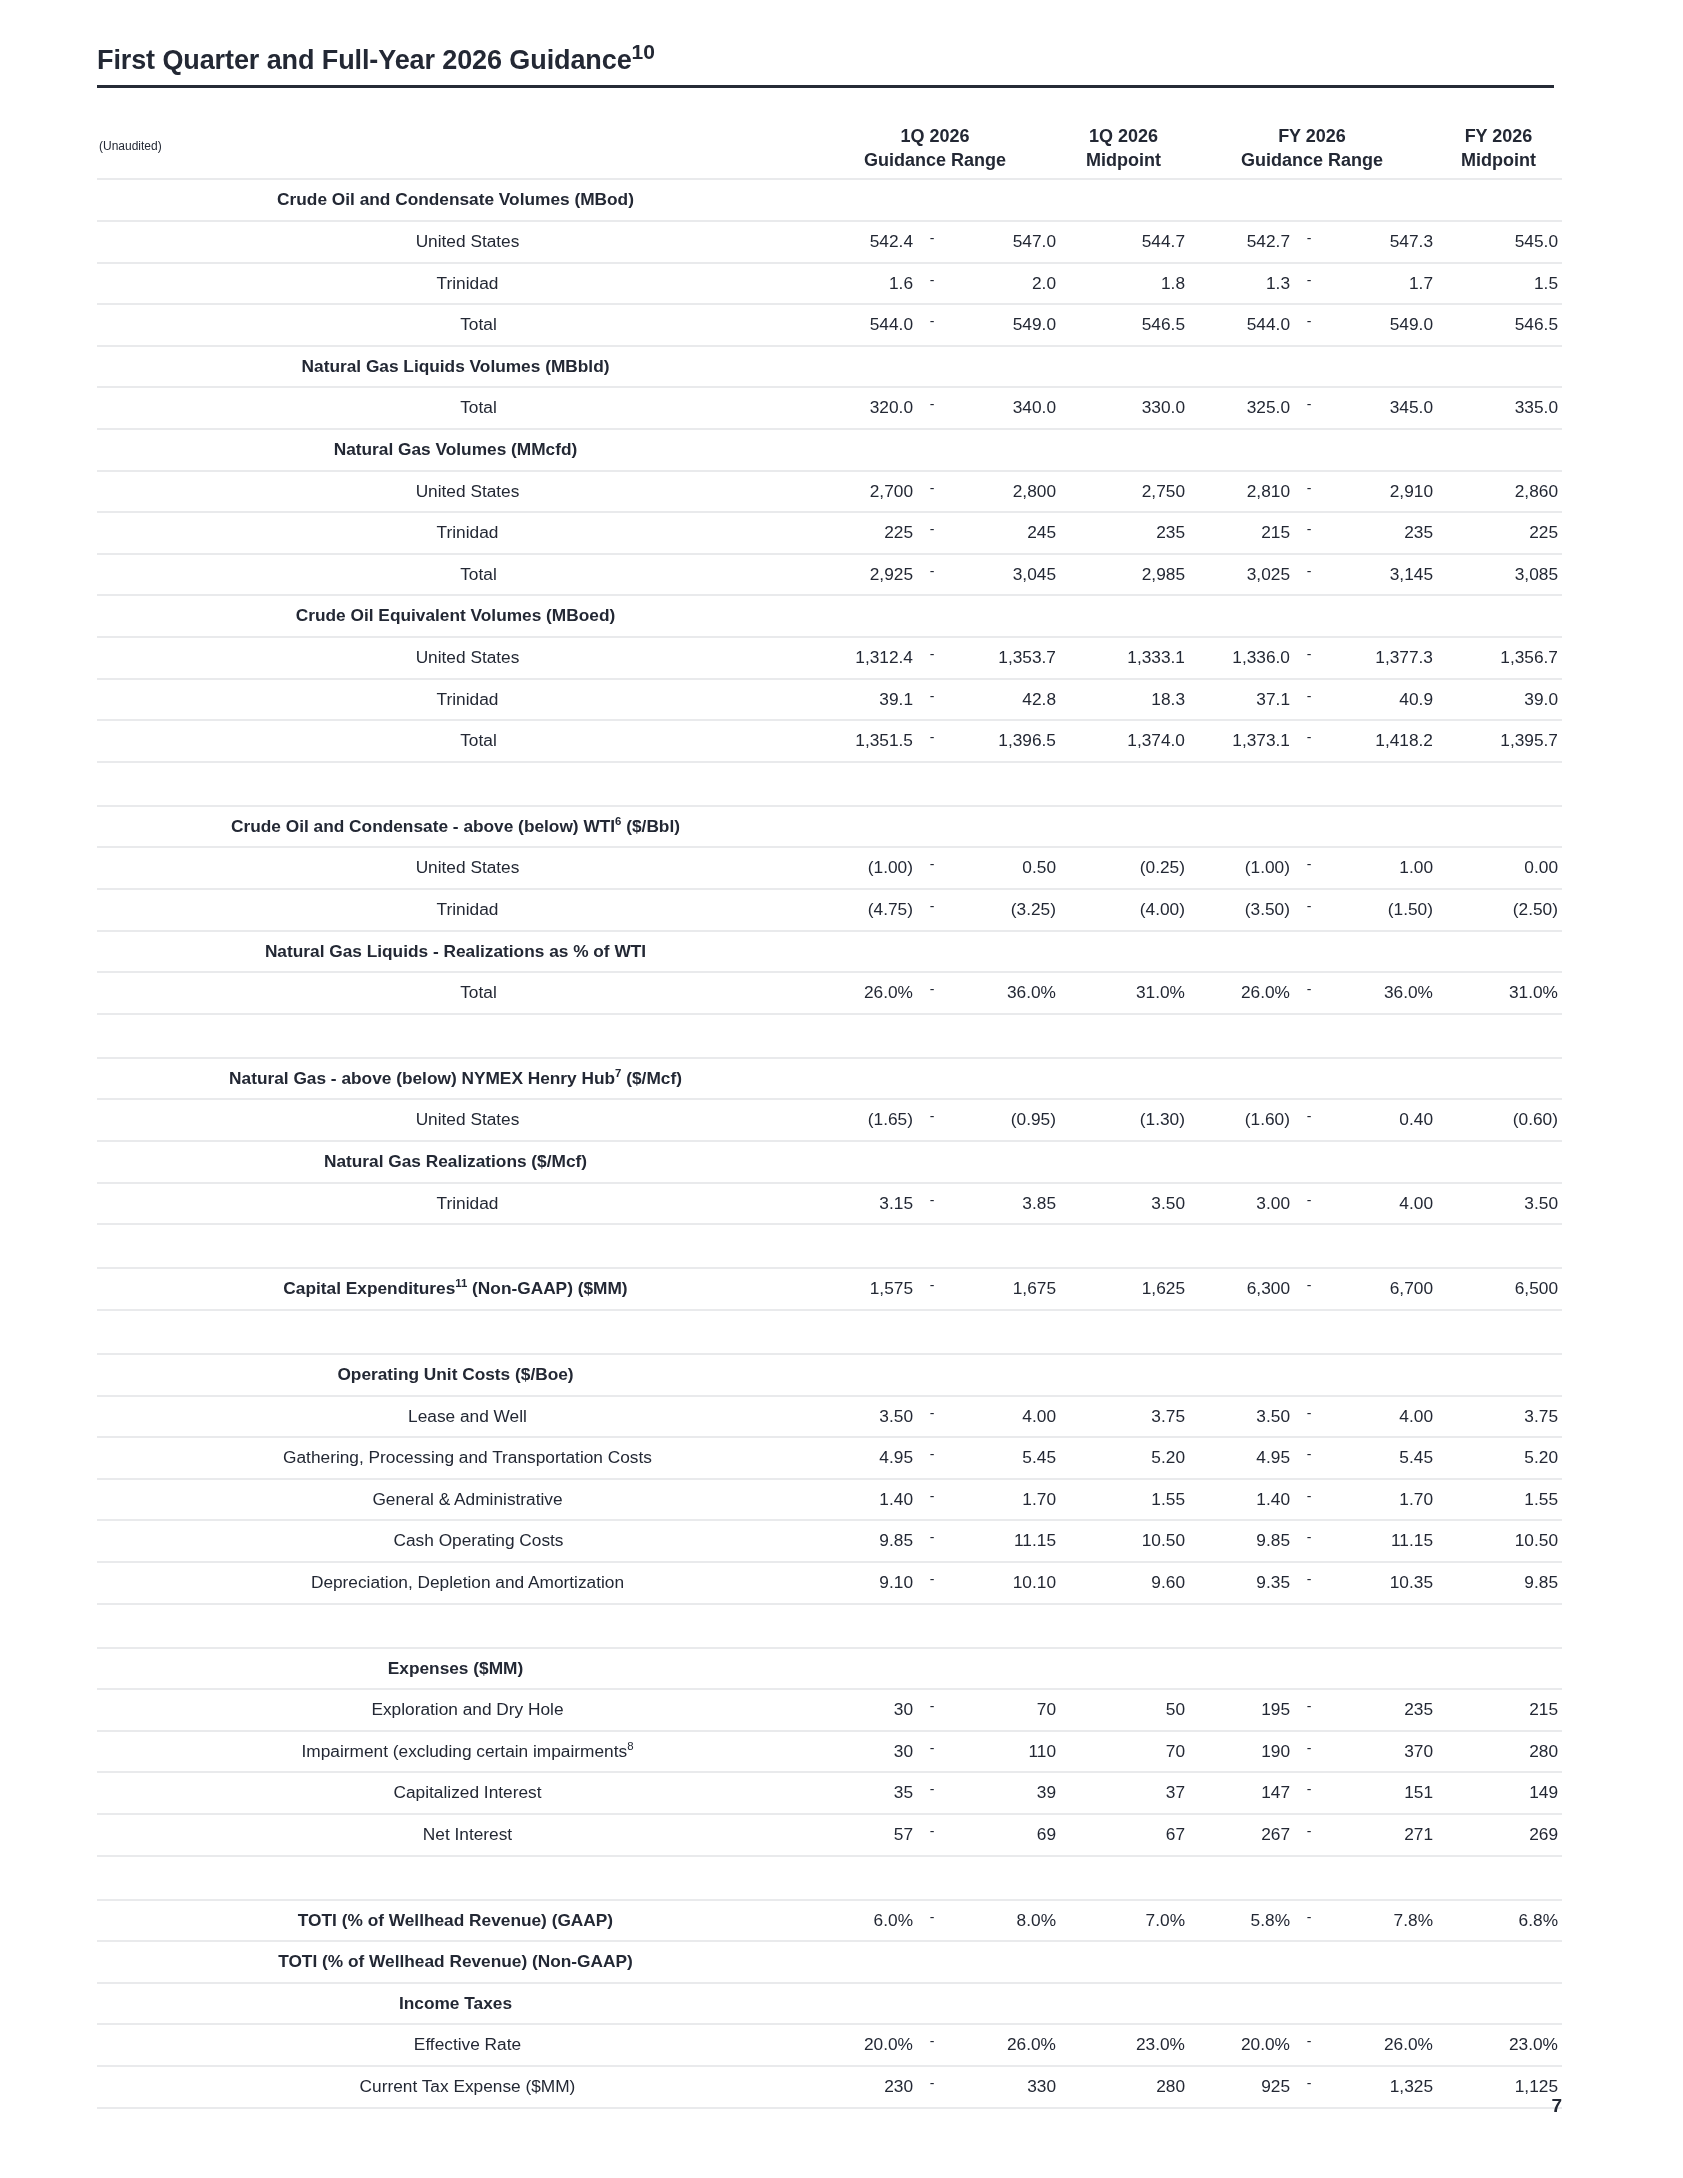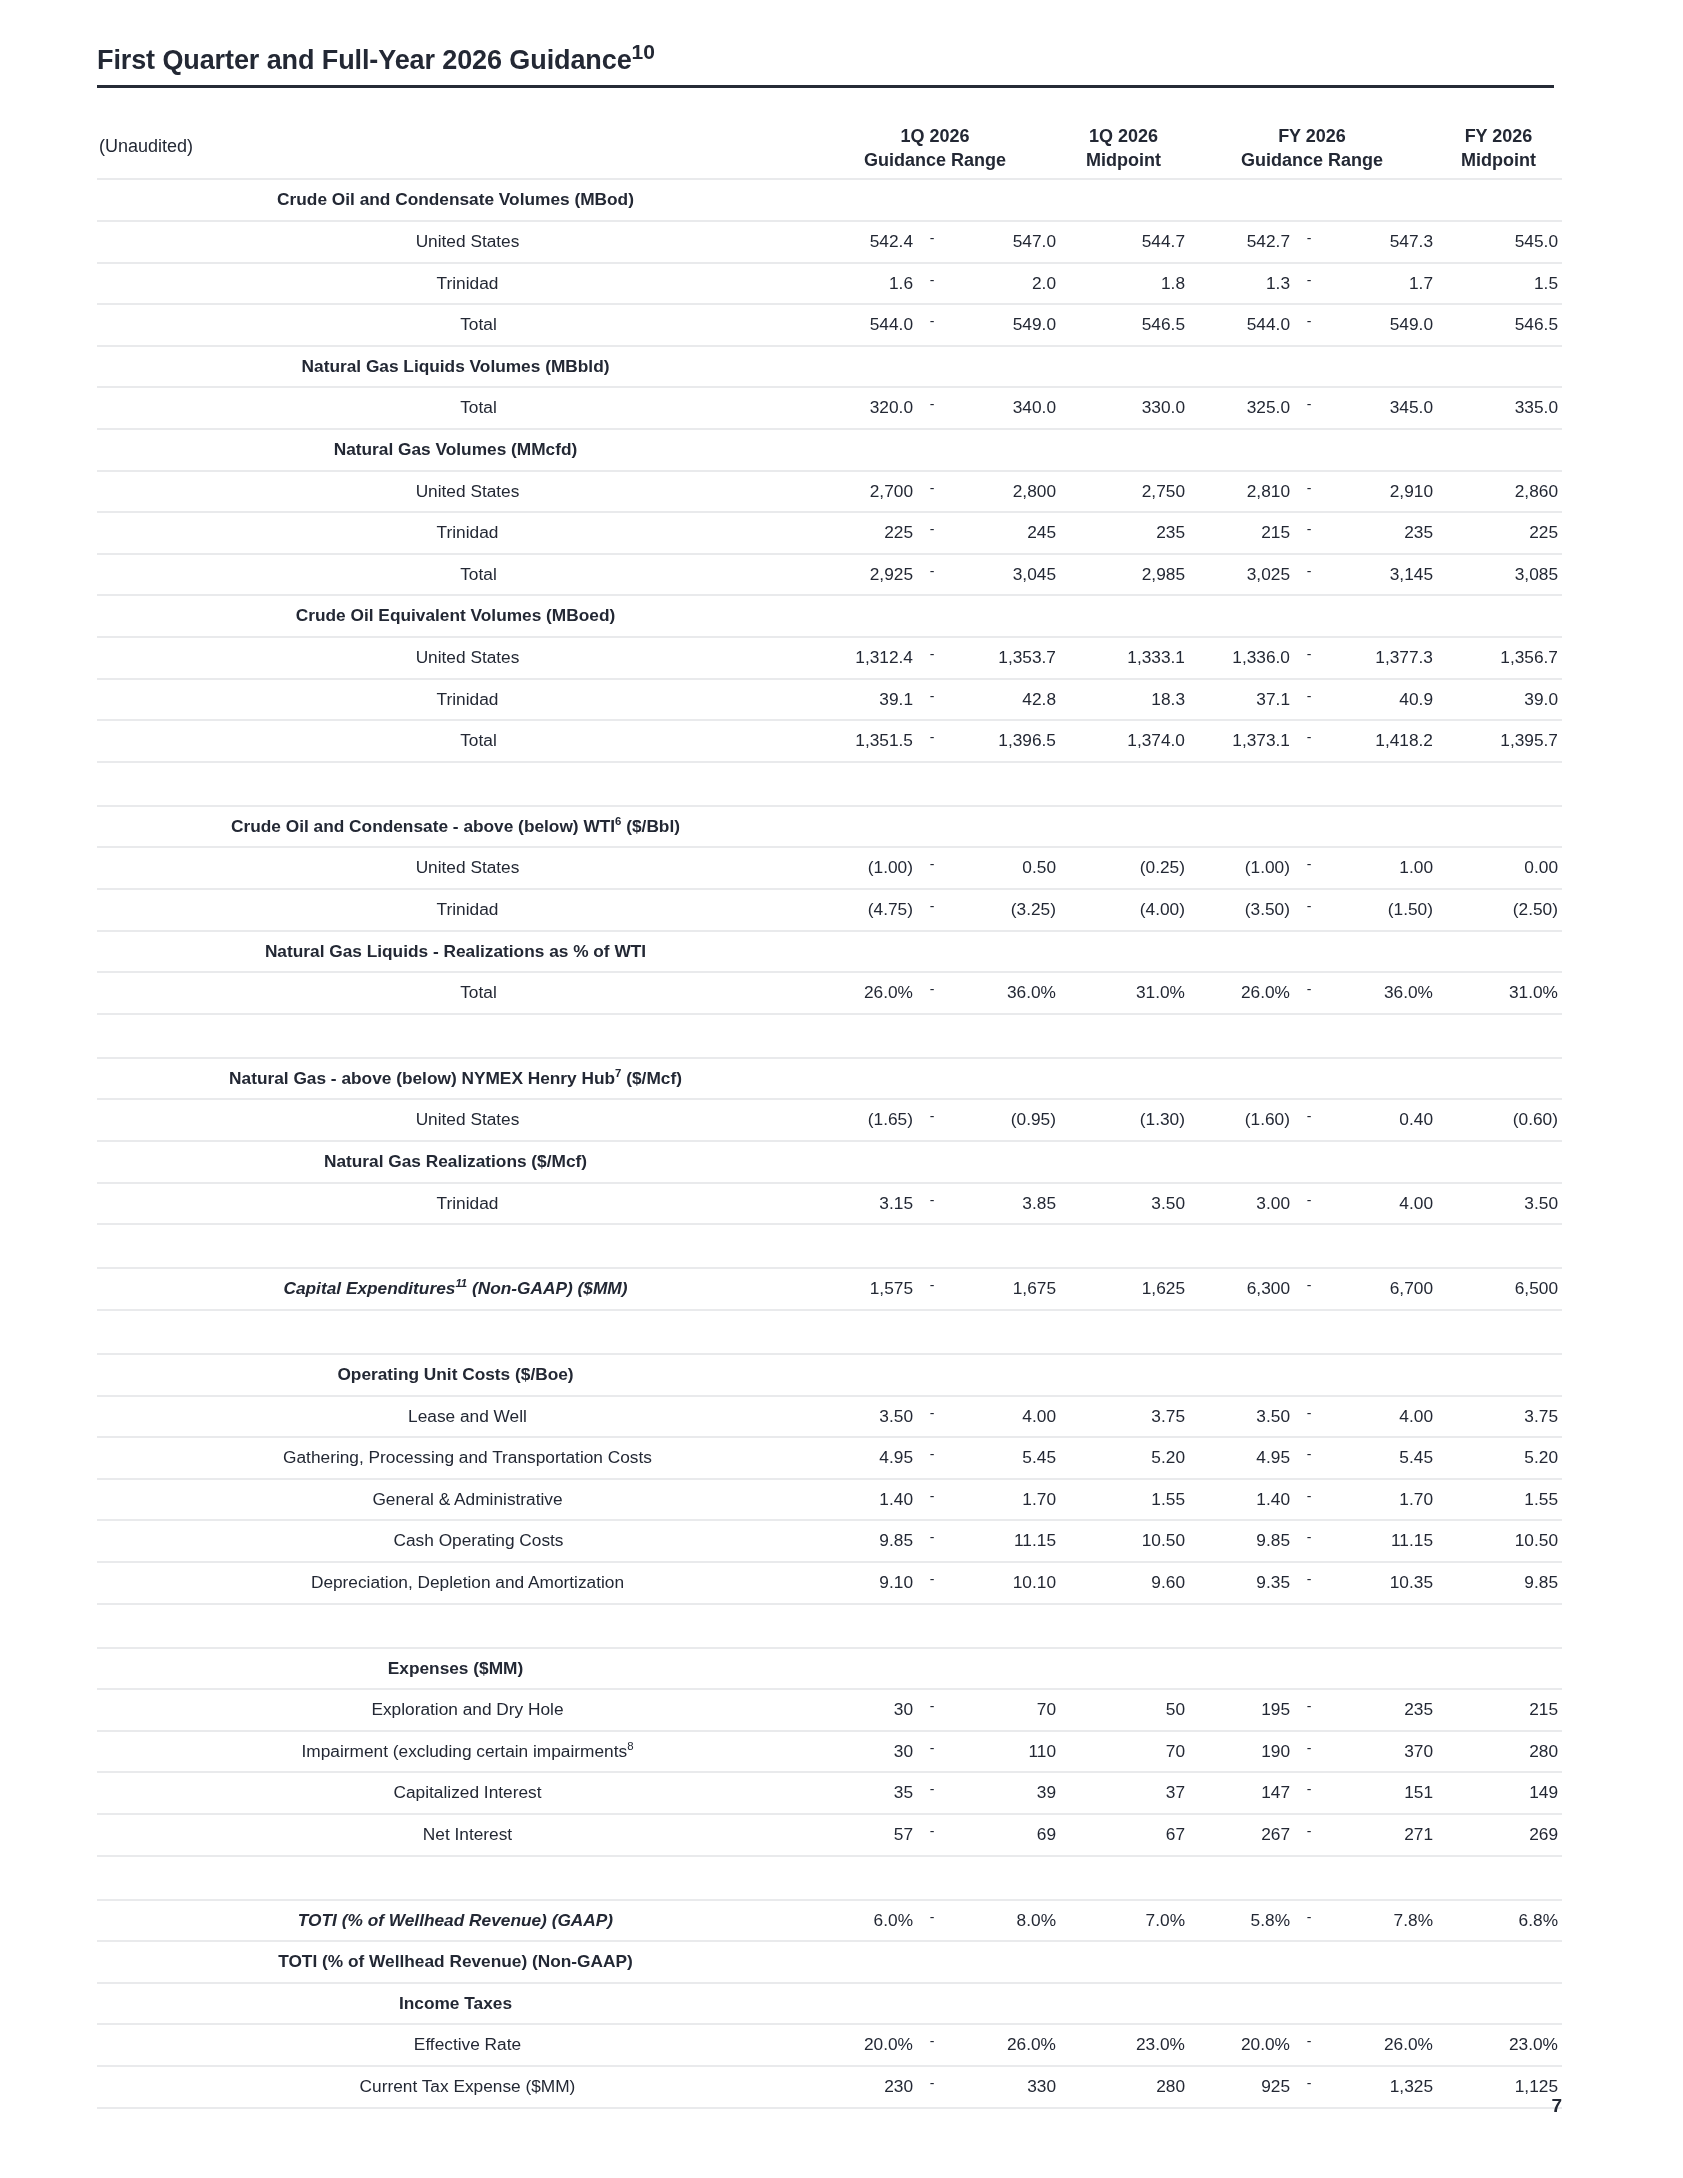--- a/index.html
+++ b/index.html
@@ -63,21 +63,21 @@
     font-size: 18px;
     font-weight: bold;
     color: #232834;
     padding: 0 0 6px 0;
     vertical-align: bottom;
     text-align: center;
     line-height: 1.35;
     border: none;
   }
   thead th.unaudited {
-    font-size: 18px;
+    font-size: 12px;
     font-weight: normal;
     text-align: left;
     padding-left: 2px;
     vertical-align: middle;
     padding-bottom: 10px;
   }
   thead th .hl1 { display: block; }
   thead th .hl2 { display: block; }
 
   tbody td {
@@ -101,21 +101,21 @@
   }
   td.midnum { text-align: right; padding-right: 4px; }
 
   
   tr.section td.label {
     font-weight: bold;
     padding-left: 2px;
   }
   tr.lvl1 td.label { padding-left: 26px; }
   tr.lvl2 td.label { padding-left: 48px; }
-  tr.section.numeric td.label { font-weight: bold; font-style: italic; }
+  tr.section.numeric td.label { font-weight: bold; }
 
   tr.spacer td {
     height: 42px;
     padding: 0;
     border-top: 2px solid #e9eaec;
     border-bottom: 2px solid #e9eaec;
   }
 
   sup.fn {
     font-size: 11.4px;

